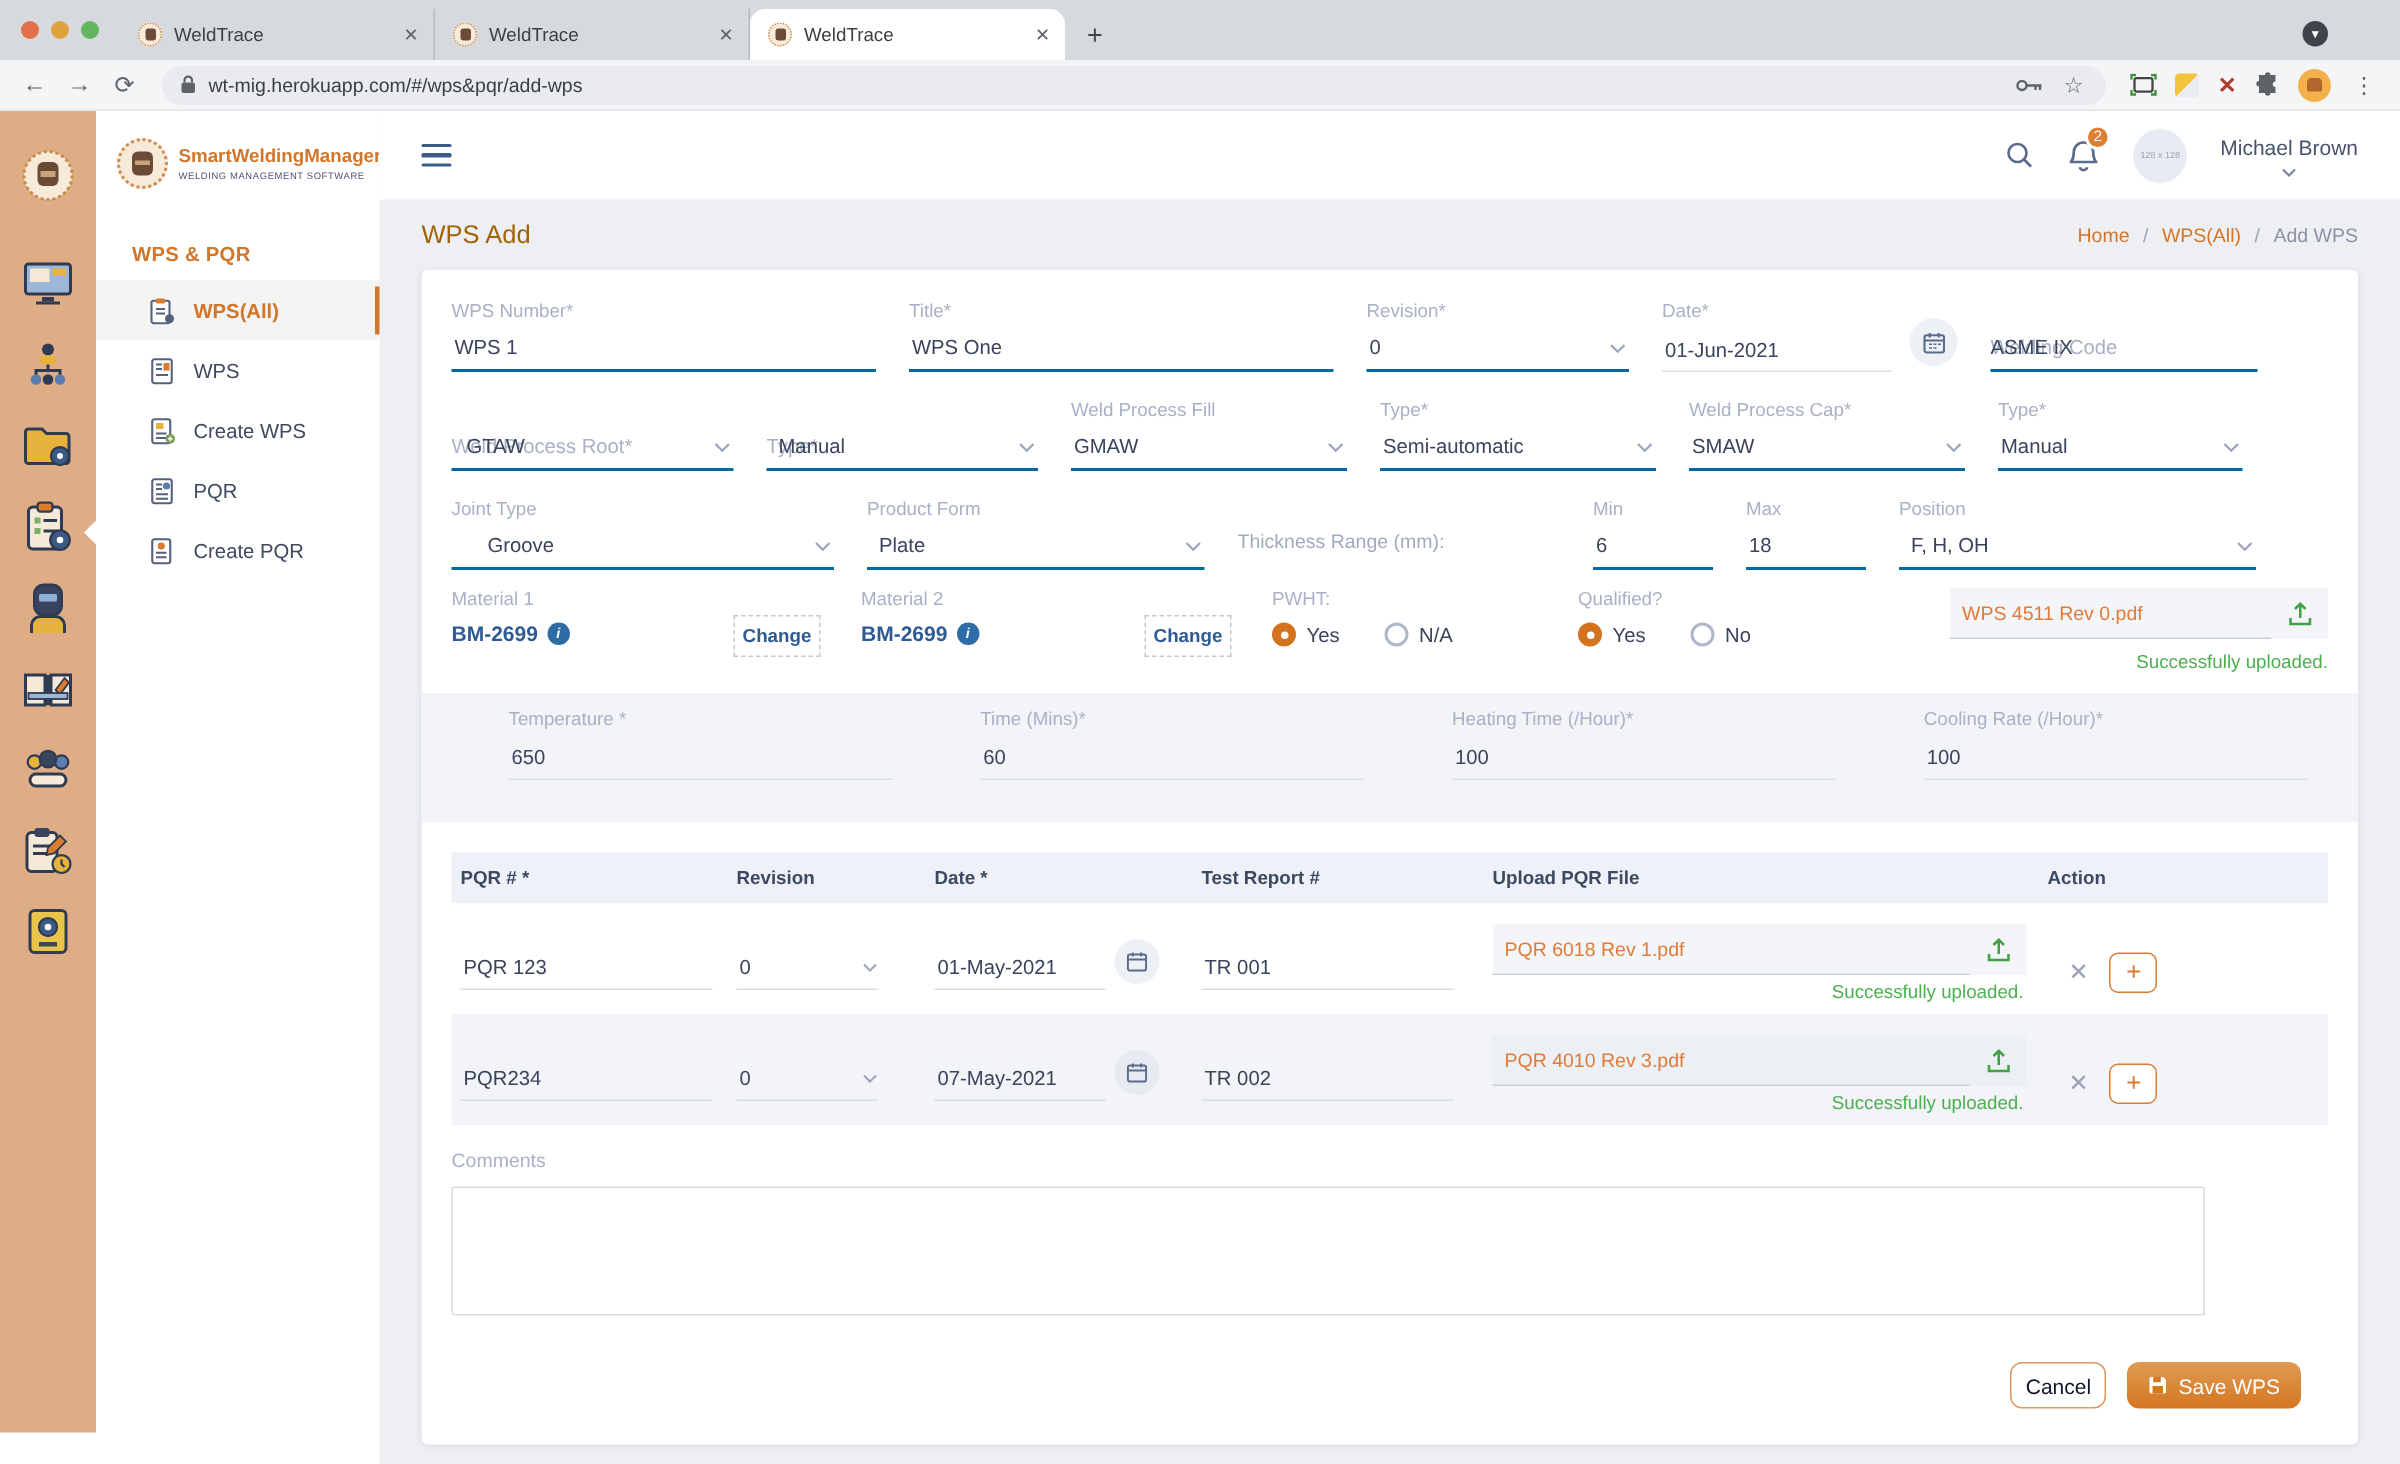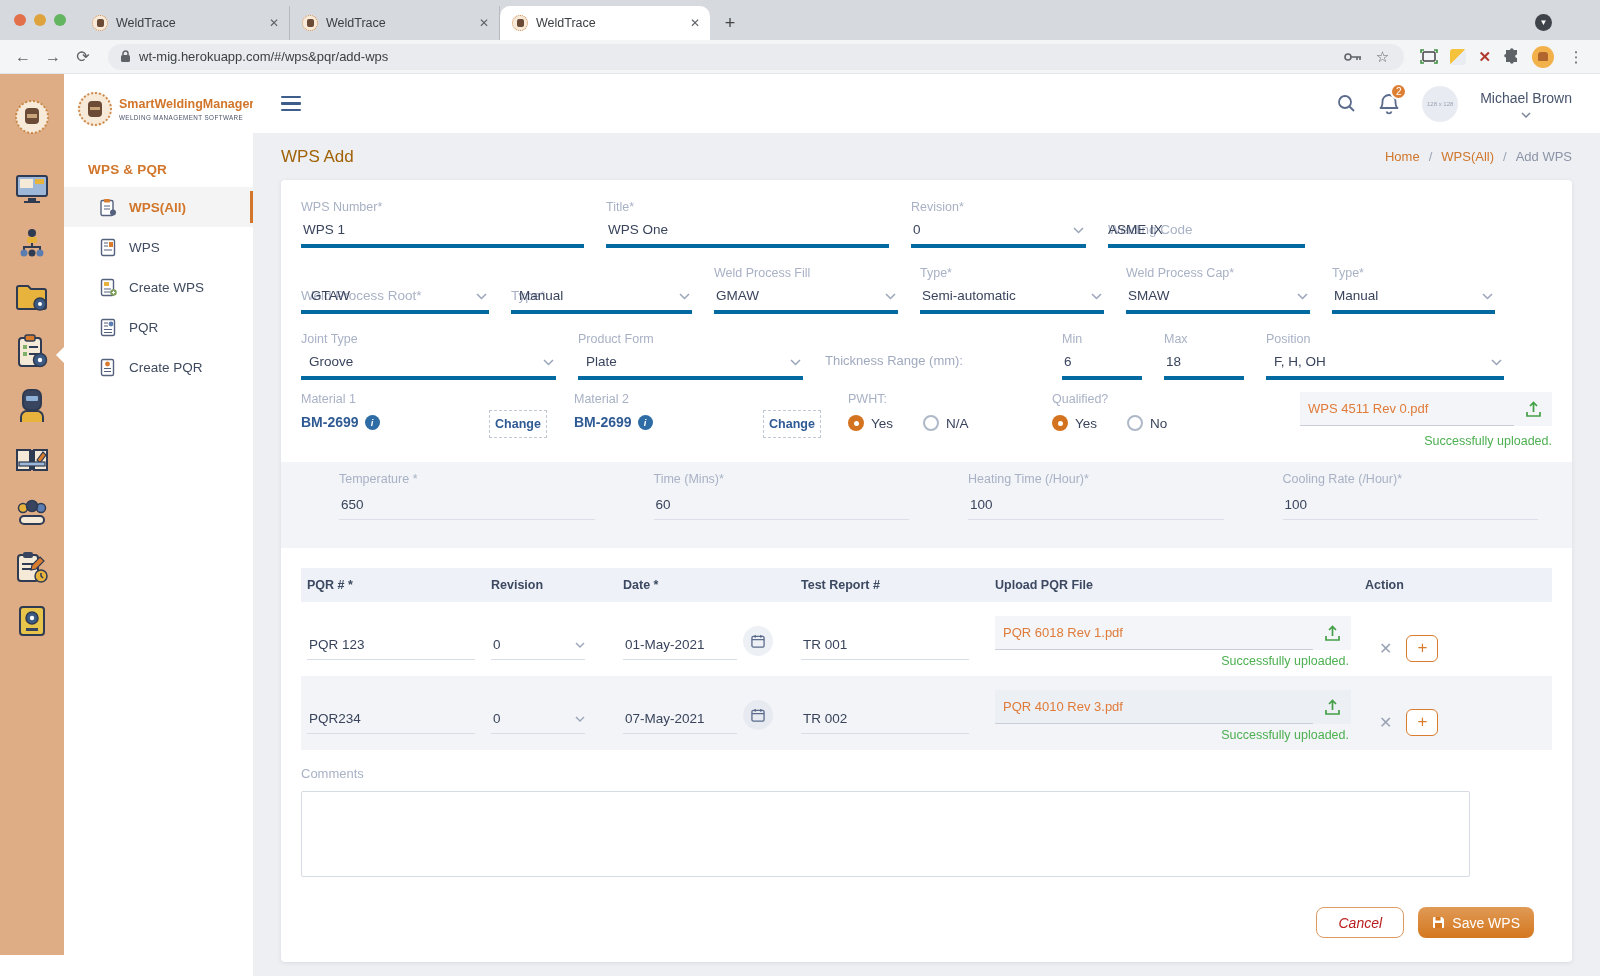--- a/index.html
+++ b/index.html
@@ -67,21 +67,21 @@
   .page-title { font-size:17px; font-weight:normal; color:#a16207; }
   .crumbs { font-size:13px; display:flex; gap:9px; align-items:center; }
   .crumb-link { color:#d1762b; cursor:pointer; }
   .crumb-sep { color:#9aa3b5; }
   .crumb-current { color:#8b94a6; }
 
   .card { background:#fff; border-radius:4px; box-shadow:0 1px 4px rgba(40,50,70,.10); padding:18px 20px 0 20px; }
 
   .lbl { font-size:12.5px; color:#a8b1c5; display:block; }
   .val { font-size:13.5px; color:#39445c; }
-  .fld { position:relative; height:50px; border-bottom:4px solid #0369a1; }
+  .fld { position:relative; height:50px; border-bottom:2px solid #0369a1; }
   .fld .lbl { position:absolute; top:2px; left:0; white-space:nowrap; }
   .fld .val { position:absolute; bottom:7px; left:2px; white-space:nowrap; }
   .fld.overlap .lbl { top:auto; bottom:7px; font-size:13.5px; }
   .chev { position:absolute; right:2px; bottom:10px; }
   .cal-circle { position:absolute; right:0; bottom:4px; width:32px; height:32px; border-radius:50%; background:#edf0f5; display:flex; align-items:center; justify-content:center; }
 
   .row1 { display:grid; grid-template-columns:283px 283px 175px 197px 178px; column-gap:22px; }
   .row2 { display:grid; grid-template-columns:188px 181px 184px 184px 184px 163px; column-gap:22px; margin-top:16px; }
   .row3 { display:grid; grid-template-columns:255px 225px 215px 80px 80px 238px; column-gap:22px; margin-top:16px; }
   .static-lbl { align-self:end; padding-bottom:12px; font-size:13px; color:#a0aabf; border-bottom:none; }
@@ -121,21 +121,21 @@
   .tstatus { text-align:right; font-size:12.5px; color:#4caf50; padding:4px 2px 6px; }
   .action-cell { display:flex; align-items:center; gap:14px; margin-top:14px; padding-left:14px; }
   .xmark { color:#9aa3b5; font-size:16px; cursor:pointer; }
   .plusbtn { width:32px; height:27px; border:1.5px solid #d97c2e; border-radius:6px; color:#d97c2e; font-size:17px; display:flex; align-items:center; justify-content:center; background:#fff; cursor:pointer; }
 
   .comments { margin-top:16px; }
   .comments .lbl { font-size:13px; margin-bottom:10px; }
   .comments textarea { width:1169px; height:86px; border:1px solid #d6dae2; border-radius:2px; resize:none; background:#fff; font-family:"Liberation Sans",sans-serif; }
 
   .btnrow { display:flex; justify-content:flex-end; gap:14px; padding:26px 18px 24px 0; }
-  .btn-cancel { width:88px; height:31px; border:1.5px solid #dd9a63; border-radius:8px; background:#fff; color:#b91c1c; font-size:14px; display:flex; align-items:center; justify-content:center; cursor:pointer;font-style:italic; }
+  .btn-cancel { width:64px; height:31px; border:1.5px solid #dd9a63; border-radius:8px; background:#fff; color:#0f172a; font-size:14px; display:flex; align-items:center; justify-content:center; cursor:pointer; }
   .btn-save { height:31px; padding:0 14px; border:none; border-radius:8px; background:linear-gradient(#e09a55,#d4771f); color:#fff; font-size:14px; display:flex; align-items:center; gap:7px; cursor:pointer; }
 
   svg { display:block; }
 </style>
 </head>
 <body>
 
 <div class="tabstrip">
   <div class="traffic">
     <span class="tl red"></span>
@@ -426,20 +426,32 @@
           </div>
           <div class="fld">
             <span class="lbl">Revision*</span>
             <span class="val">0</span>
             <span class="chev">
                 <svg width="11" height="7" viewBox="0 0 11 7">
                   <path d="M1 1l4.5 4.5L10 1" fill="none" stroke="#9aa5ba" stroke-width="1.5"></path>
                 </svg>
               </span>
           </div>
+          <div class="fld" style="border-bottom:none">
+            <span class="lbl">Date*</span>
+            <span class="val">01-Jun-2021</span>
+            <span style="position:absolute;left:0;right:44px;bottom:0;border-bottom:1px solid #d9dde6"></span>
+            <span class="cal-circle">
+              <svg width="15" height="15" viewBox="0 0 15 15">
+                  <rect x="1" y="2.5" width="13" height="11.5" rx="1.5" fill="none" stroke="#5b6b8c" stroke-width="1.4"></rect>
+                  <path d="M1 6h13M4.5 1v3M10.5 1v3" stroke="#5b6b8c" stroke-width="1.4"></path>
+                  <path d="M4 8.5h2M7 8.5h2M10 8.5h2M4 11h2M7 11h2" stroke="#5b6b8c" stroke-width="1.1"></path>
+                </svg>
+            </span>
+          </div>
           <div class="fld overlap">
             <span class="lbl">Welding Code</span>
             <span class="val" style="left:0">ASME IX</span>
           </div>
         </div>
 
         <div class="row2">
           <div class="fld overlap">
             <span class="lbl">Weld Process Root*</span>
             <span class="val" style="left:10px">GTAW</span>
@@ -492,21 +504,21 @@
                 <svg width="11" height="7" viewBox="0 0 11 7">
                   <path d="M1 1l4.5 4.5L10 1" fill="none" stroke="#9aa5ba" stroke-width="1.5"></path>
                 </svg>
               </span>
           </div>
         </div>
 
         <div class="row3">
           <div class="fld">
             <span class="lbl">Joint Type</span>
-            <span class="val" style="left:8px">Groove</span>
+            <span class="val" style="left:24px">Groove</span>
             <span class="chev">
                 <svg width="11" height="7" viewBox="0 0 11 7">
                   <path d="M1 1l4.5 4.5L10 1" fill="none" stroke="#9aa5ba" stroke-width="1.5"></path>
                 </svg>
               </span>
           </div>
           <div class="fld">
             <span class="lbl">Product Form</span>
             <span class="val" style="left:8px">Plate</span>
             <span class="chev">

